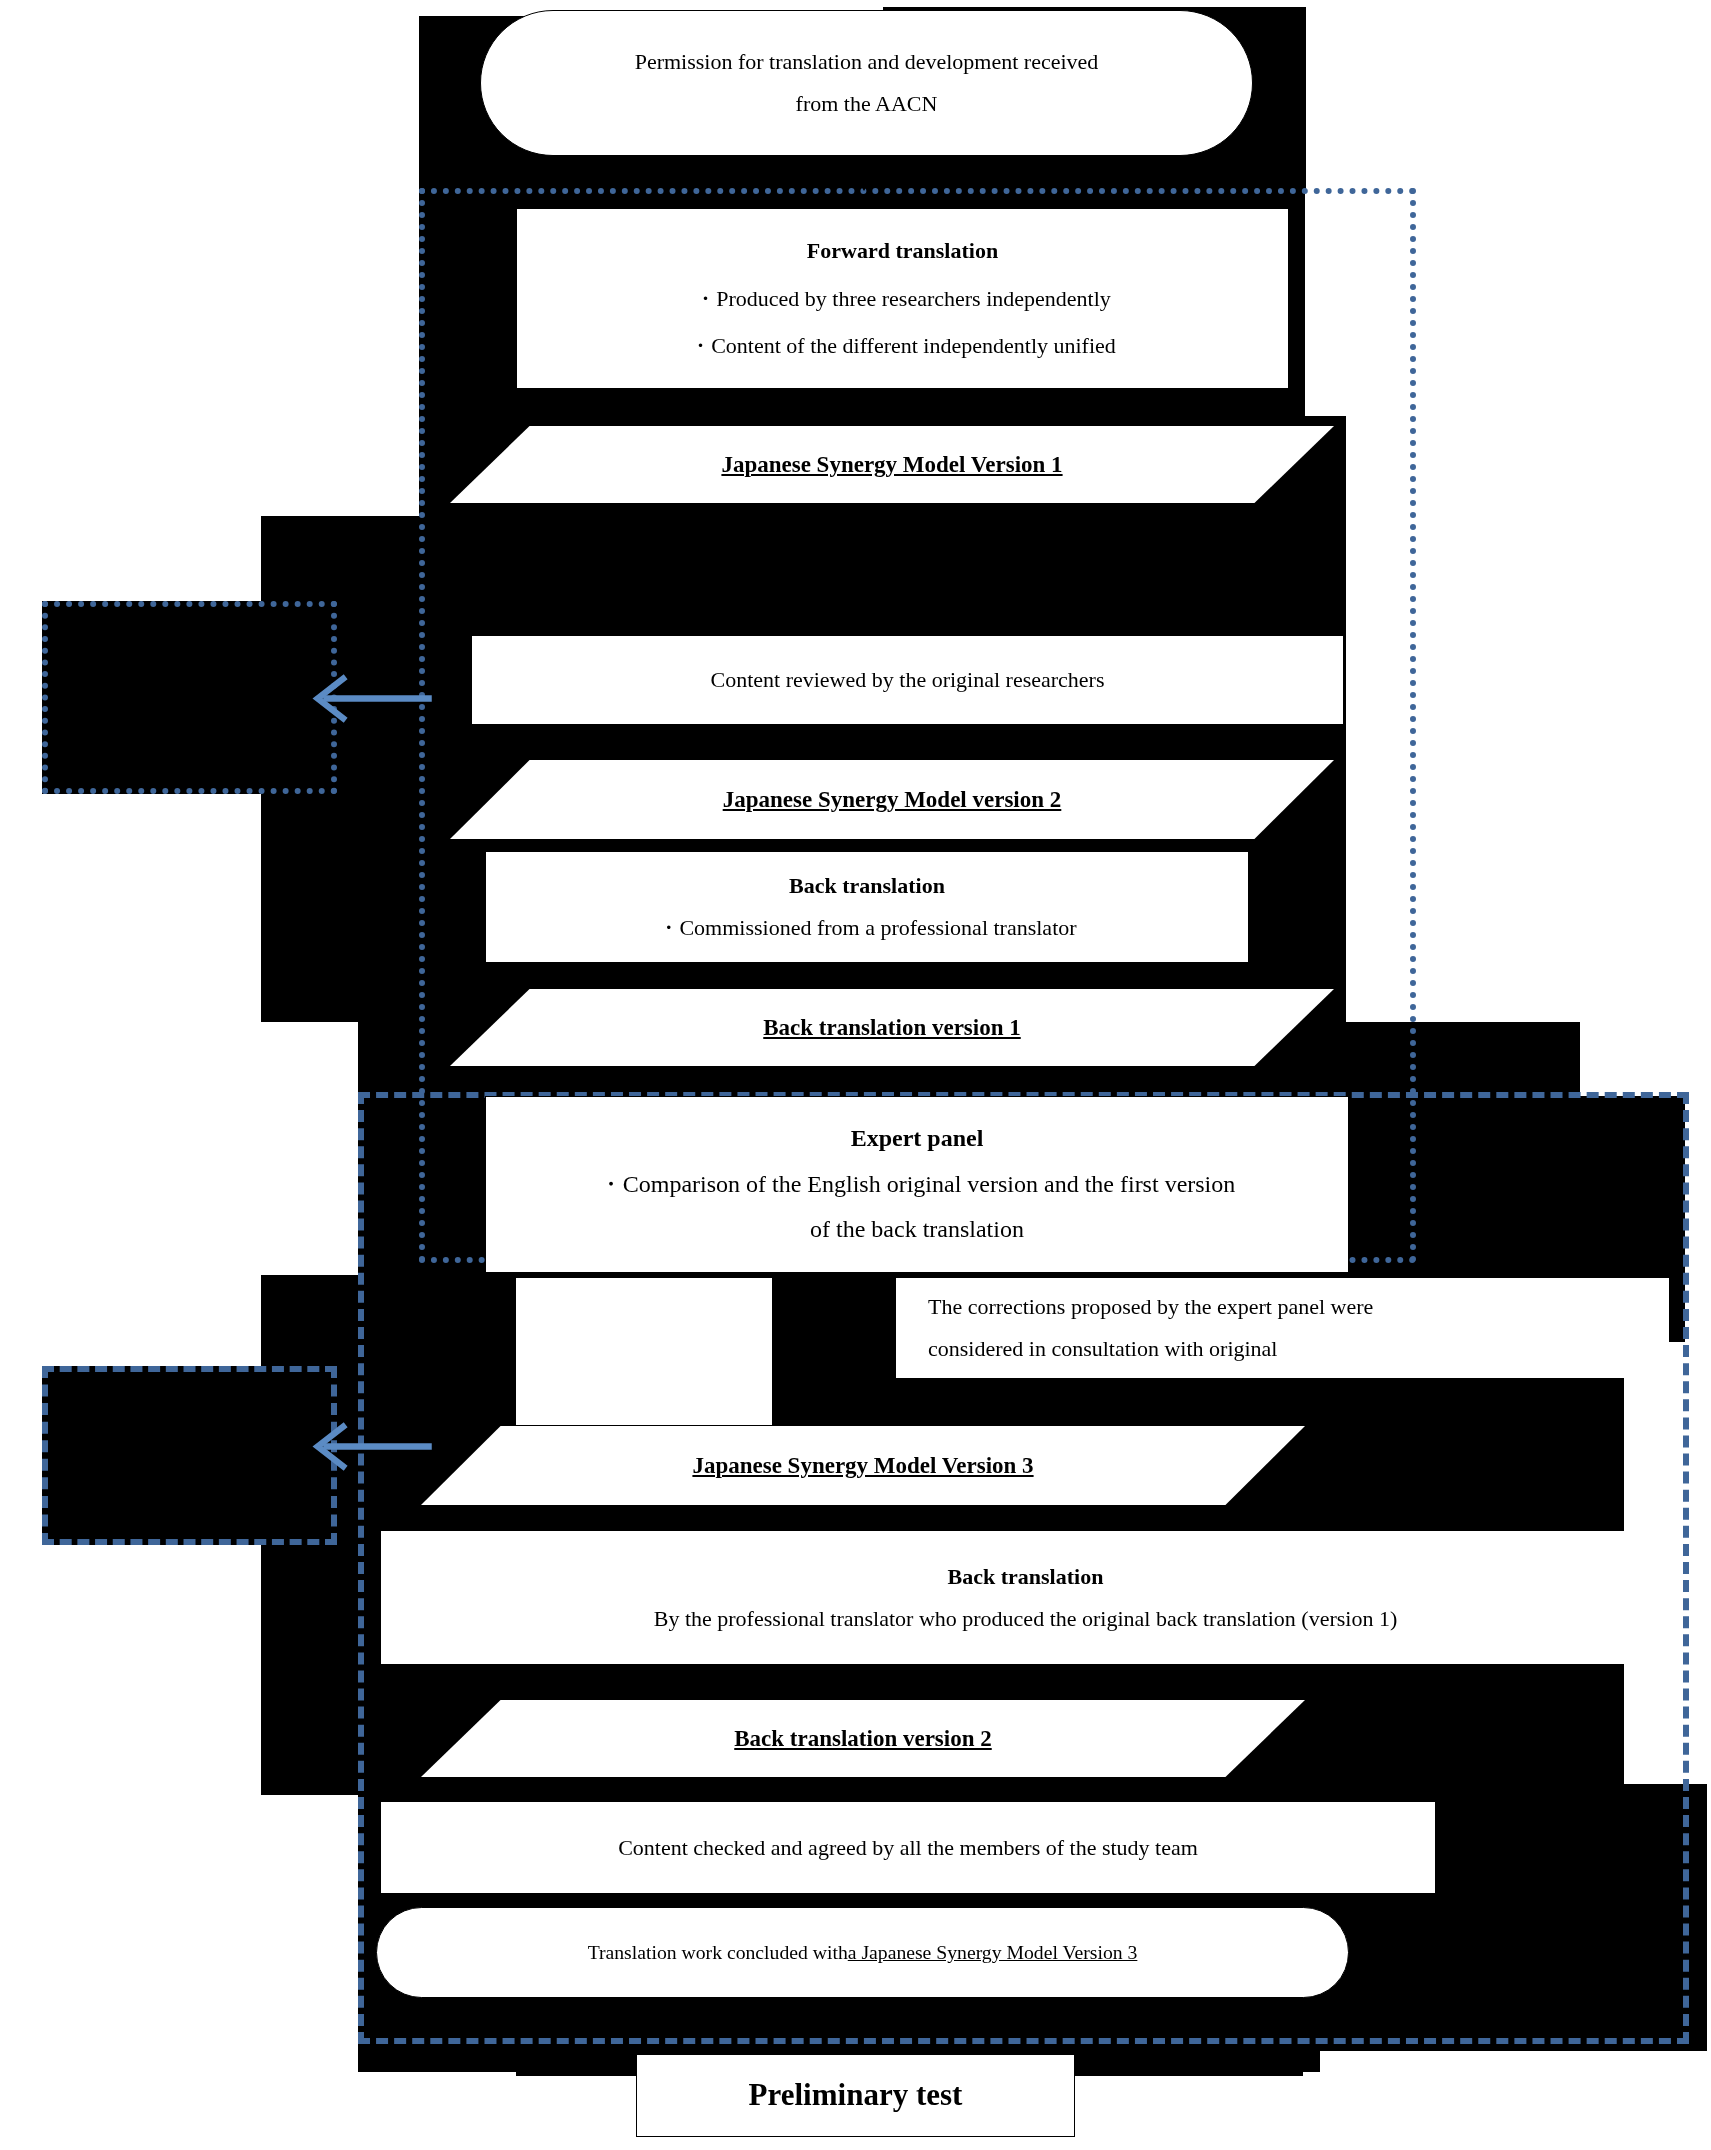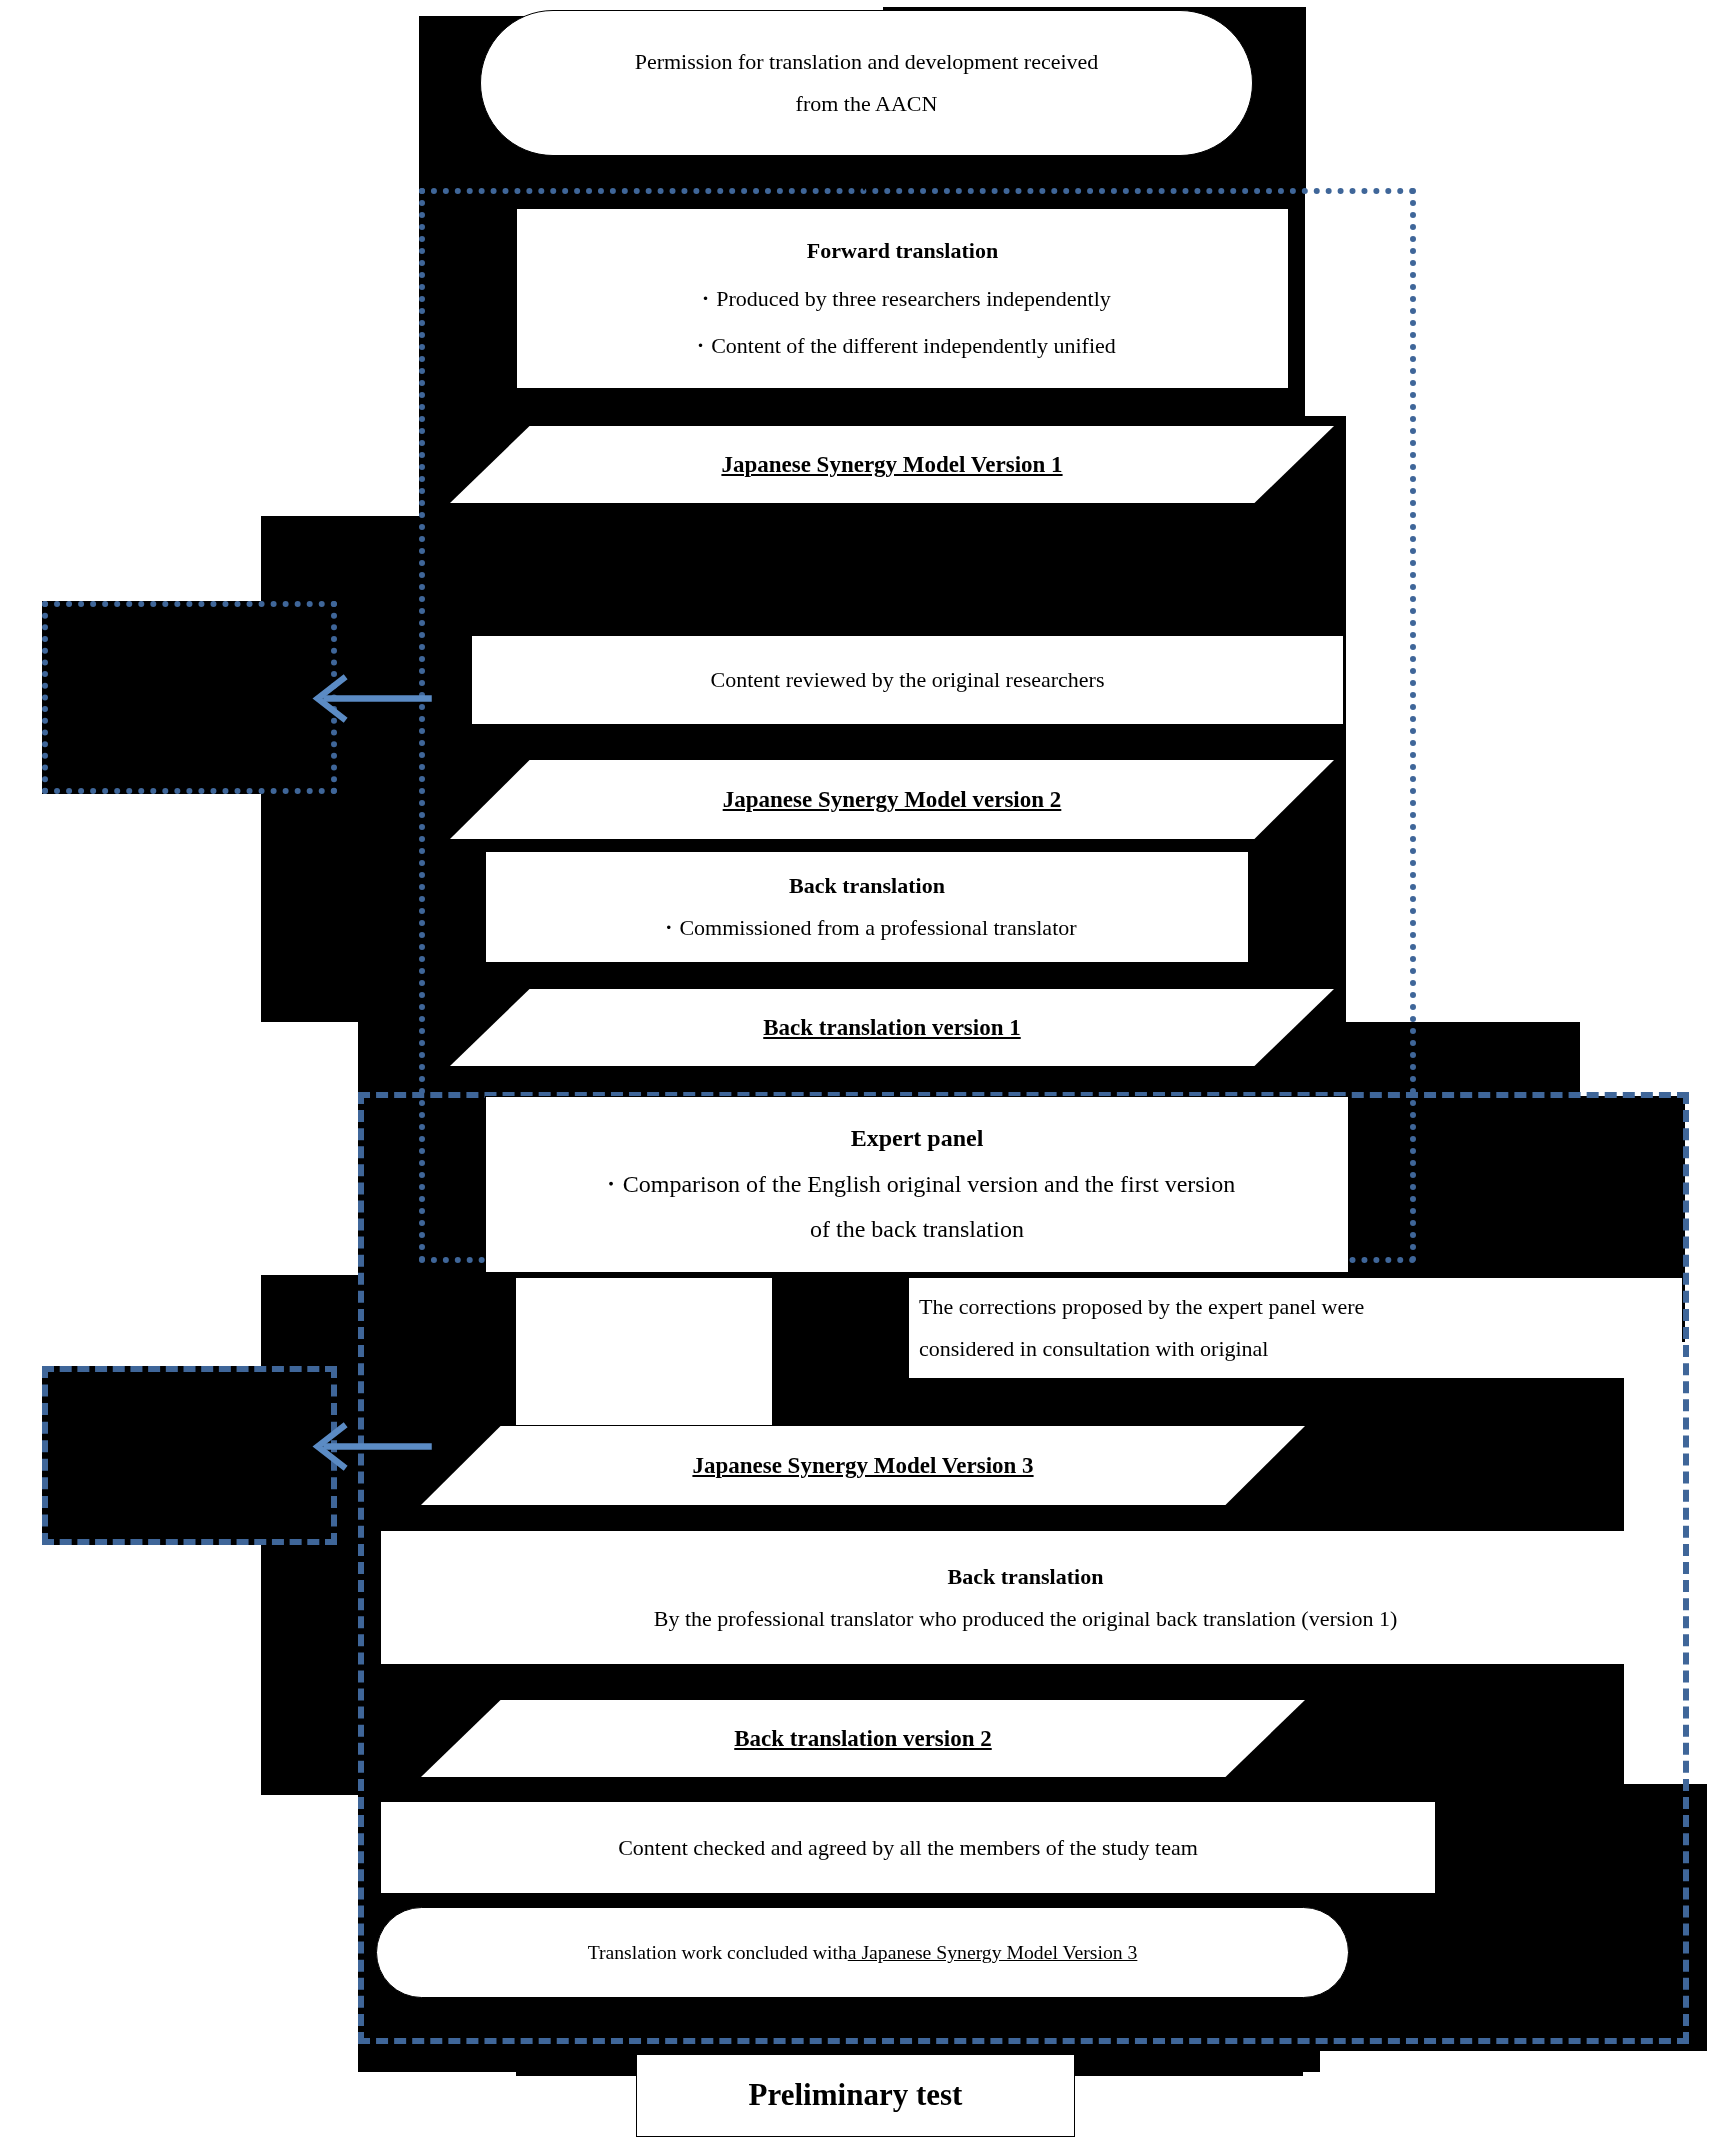--- a/index.html
+++ b/index.html
@@ -123,21 +123,21 @@
   </div>
 
   <div class="node rect" style="left:485px;top:1096px;width:864px;height:177px;font-size:24px;">
     <span class="ln ttl">Expert panel</span>
     <span class="ln">・Comparison of the English original version and the first version</span>
     <span class="ln">of the back translation</span>
   </div>
 
   <div class="node plain" style="left:516px;top:1278px;width:256px;height:147px;"></div>
 
-  <div class="node plain" style="left:896px;top:1278px;width:773px;height:100px;font-size:22px;text-align:left;align-items:flex-start;padding-left:10px;margin-left:13px;">
+  <div class="node plain" style="left:896px;top:1278px;width:773px;height:100px;font-size:22px;text-align:left;align-items:flex-start;padding-left:32px;">
     <span class="ln">The corrections proposed by the expert panel were</span>
     <span class="ln">considered in consultation with original</span>
   </div>
 
   <div class="node para" style="left:421px;top:1426px;width:884px;height:79px;font-size:23px;">
     <span class="ln ul">Japanese Synergy Model Version 3</span>
   </div>
 
   <div class="node plain" style="left:381px;top:1531px;width:1289px;height:133px;font-size:22px;">
     <span class="ln ttl">Back translation</span>

